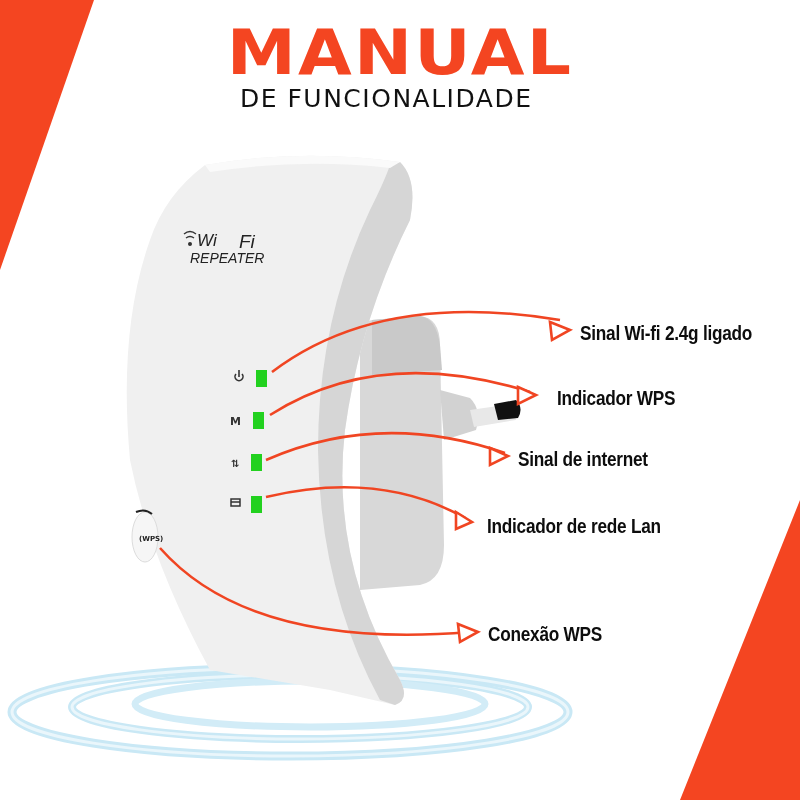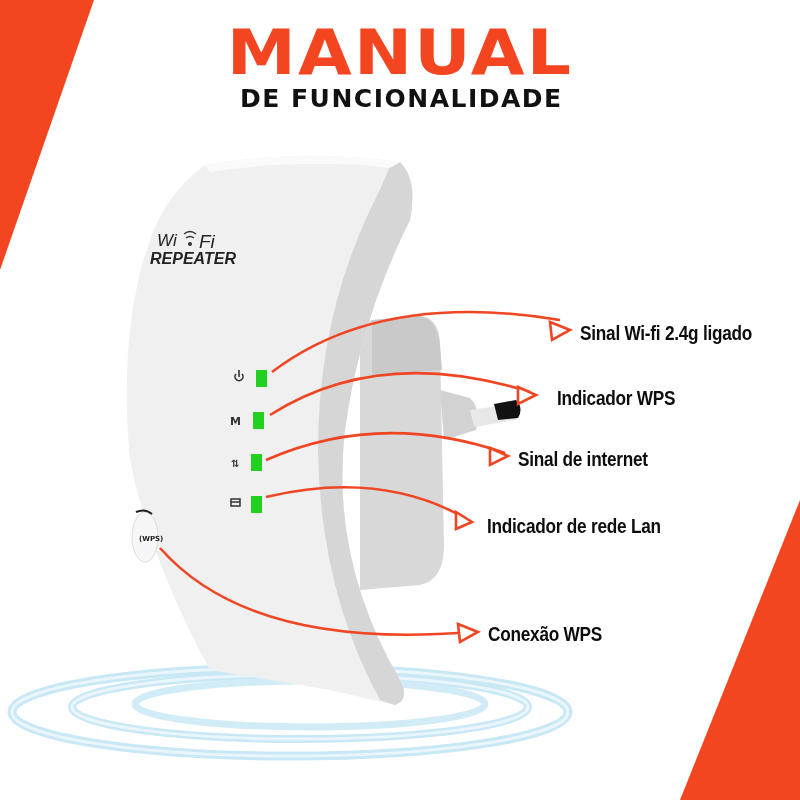--- a/index.html
+++ b/index.html
@@ -1,21 +1,21 @@
 <!DOCTYPE html>
 <html><head>
 <meta charset="utf-8">
 <style>
   html, body { margin:0; padding:0; }
   body { width:800px; height:800px; position:relative; overflow:hidden; background:#ffffff; font-family:"Liberation Sans", sans-serif; }
   .bg-svg { position:absolute; left:0; top:0; width:800px; height:800px; }
   .title-main { position:absolute; left:0; width:800px; top:22px; text-align:center; font-family:"DejaVu Sans", sans-serif; font-weight:bold; font-size:62px; letter-spacing:2px; line-height:1; transform:scaleX(1.12); transform-origin:center; }
-  .title-sub { position:absolute; left:240px; top:86px; font-family:"DejaVu Sans", sans-serif; font-weight:bold; font-size:25px; letter-spacing:1.5px; line-height:1; color:#111111; }
+  .title-sub { position:absolute; left:240px; top:86px; font-family:"DejaVu Sans", sans-serif; font-weight:normal; font-size:25px; letter-spacing:1.5px; line-height:1; color:#111111; }
   .callout { position:absolute; font-family:"Liberation Sans", sans-serif; font-weight:bold; color:#0d0d0d; font-size:21px; line-height:1; letter-spacing:-0.3px; transform:scaleX(0.82); transform-origin:left center; white-space:nowrap; }
-  .device-label { position:absolute; font-family:"Liberation Sans", sans-serif; font-style:italic; color:#222; line-height:1; white-space:nowrap; }
+  .device-label { position:absolute; font-family:"Liberation Sans", sans-serif; font-style:italic; color:#222; line-height:1; white-space:nowrap;margin-left:40px; }
 </style>
 </head>
 <body>
 
 <svg class="bg-svg" viewBox="0 0 800 800">
 
   <polygon points="0,0 94,0 0,270" fill="#f44521"></polygon>
   <polygon points="800,500 800,800 680,800" fill="#f44521"></polygon>
 
   <g fill="none">
@@ -86,19 +86,19 @@
     <polygon points="456,512 472,522 456,529"></polygon>
     <polygon points="458,624 478,632 460,642"></polygon>
   </g>
 </svg>
 
 <div class="title-main" style="color:#f44521;">MANUAL</div>
 <div class="title-sub">DE FUNCIONALIDADE</div>
 
 <div class="device-label" style="left:157px; top:232px; font-size:17px;">Wi</div>
 <div class="device-label" style="left:199px; top:232px; font-size:19px;">Fi</div>
-<div class="device-label" style="left:150px; top:251px; font-size:16px; font-weight:bold;">REPEATER</div>
+<div class="device-label" style="left:150px; top:251px; font-size:14px; font-weight:normal;">REPEATER</div>
 
 <div class="callout" style="left:580px; top:322px;">Sinal Wi-fi 2.4g ligado</div>
 <div class="callout" style="left:557px; top:387px;">Indicador WPS</div>
 <div class="callout" style="left:518px; top:448px;">Sinal de internet</div>
 <div class="callout" style="left:487px; top:515px;">Indicador de rede Lan</div>
 <div class="callout" style="left:488px; top:623px;">Conexão WPS</div>
 
 </body></html>

